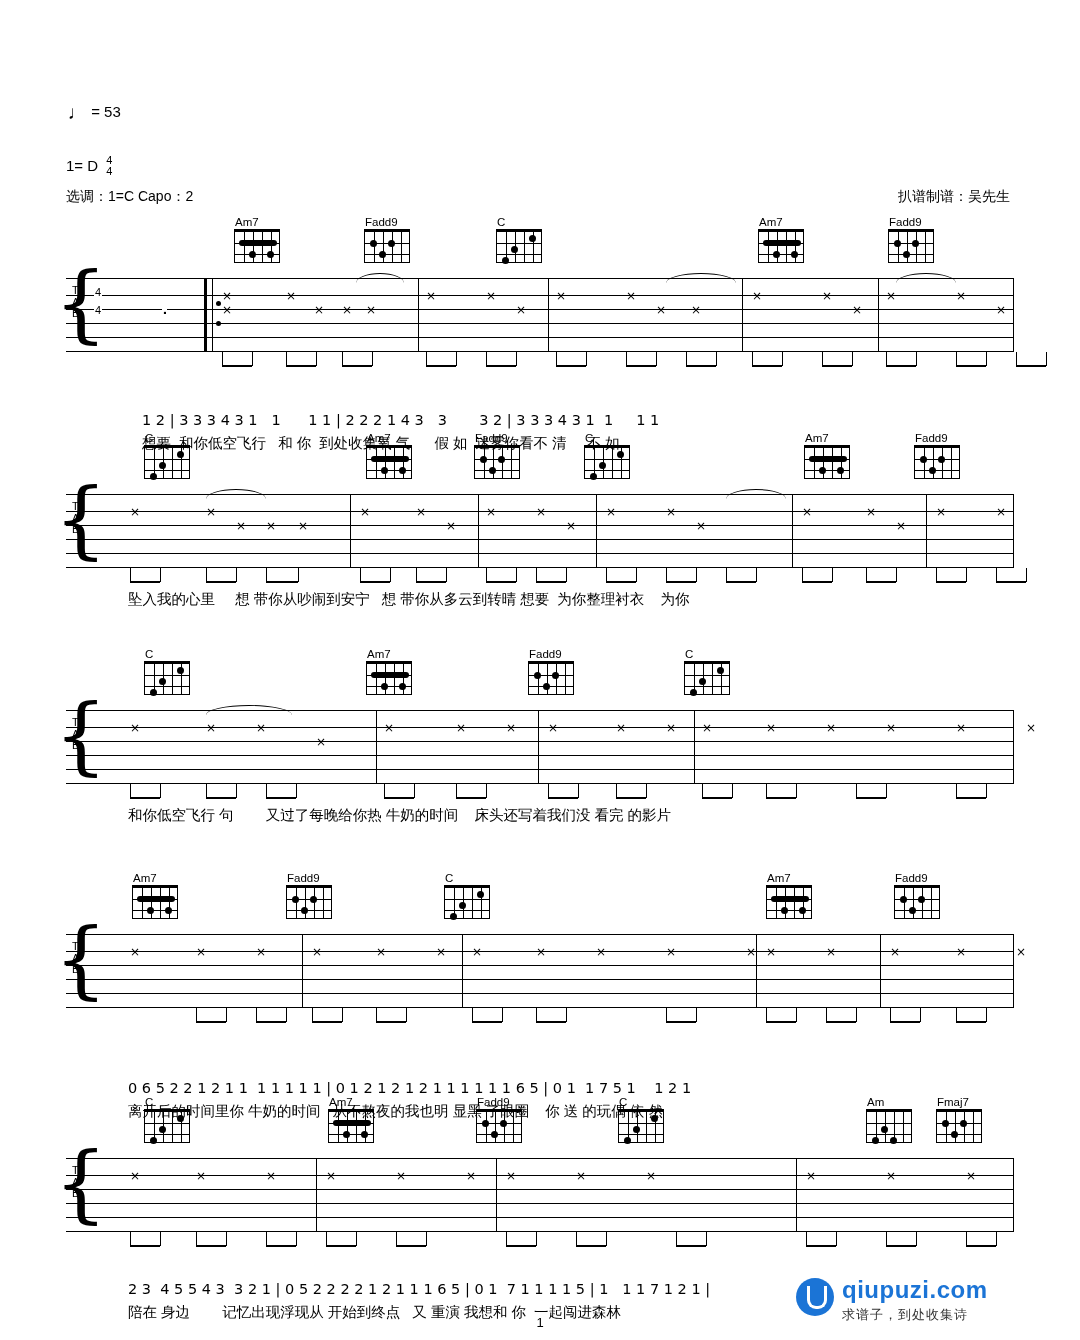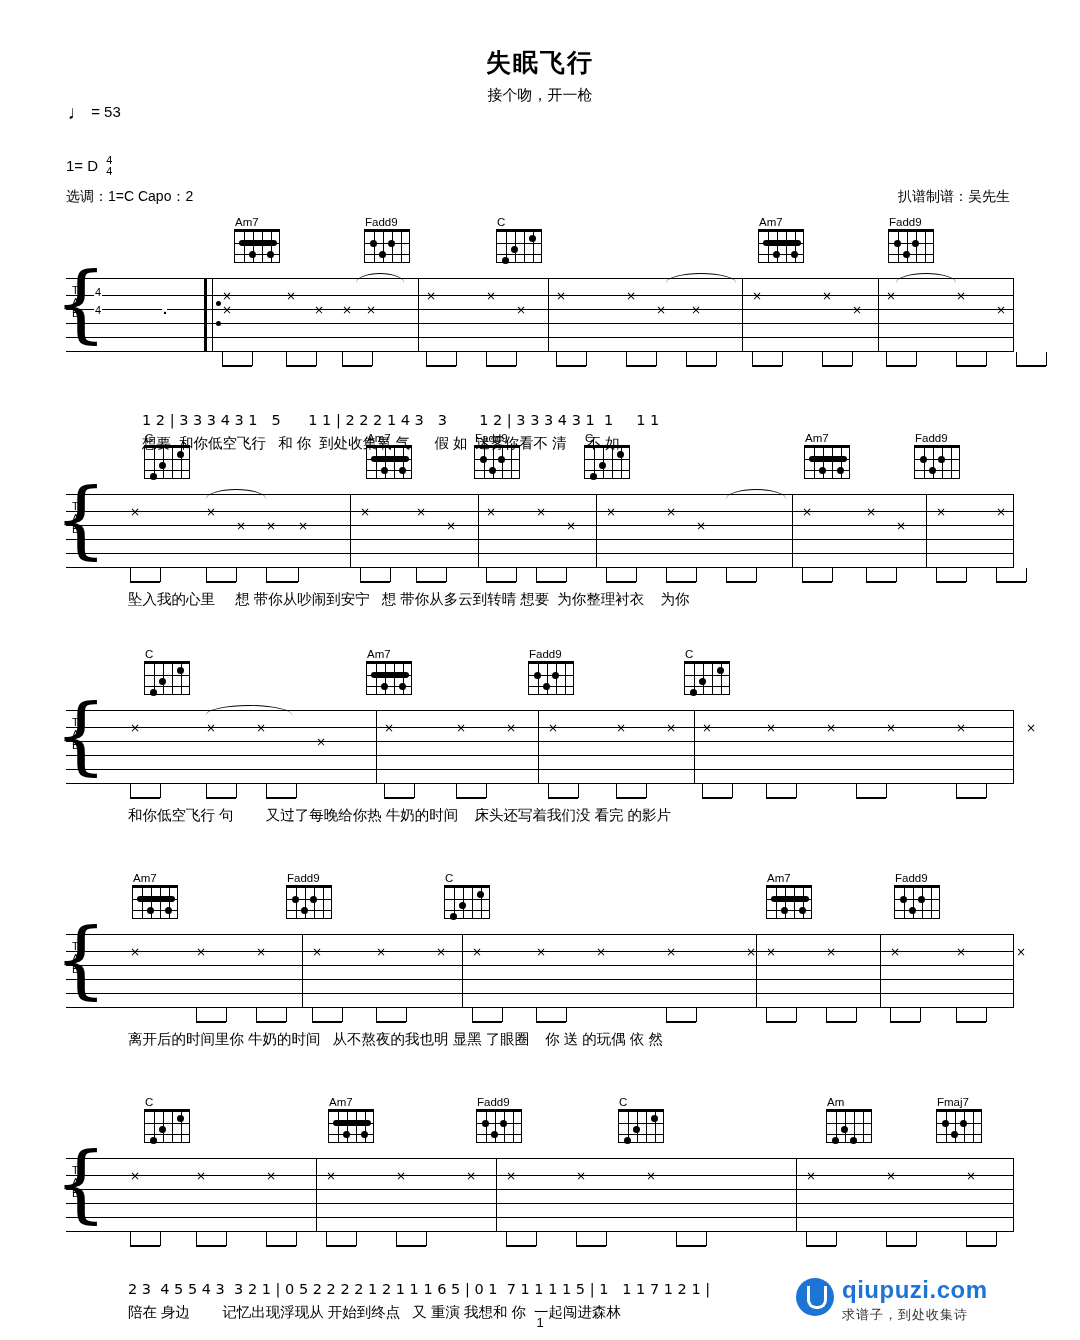--- a/index.html
+++ b/index.html
@@ -289,22 +289,20 @@
     font-size: 13px;
     color: #333;
     letter-spacing: 1px;
   }
 </style>
 </head>
 <body>
 
 <div id="sheet">
 
-  <div class="title">失眠飞行</div>
-  <div class="subtitle">接个吻，开一枪</div>
 
   <div class="tempo">
     <span class="note">♩</span>
     <span>= 53</span>
   </div>
 
   <div class="keysig">
     <span>1= D</span>
     <span class="frac">
       <span>4</span>
@@ -466,21 +464,21 @@
         <div class="stem" style="left:850px;"></div>
       <div class="beam" style="left:820px; width:30px;"></div>
       <div class="stem" style="left:890px;"></div>
         <div class="stem" style="left:920px;"></div>
       <div class="beam" style="left:890px; width:30px;"></div>
       <div class="stem" style="left:950px;"></div>
         <div class="stem" style="left:980px;"></div>
       <div class="beam" style="left:950px; width:30px;"></div>
     </div>
     <div class="numline" style="margin-top:38px;">
-      <span class="nb" style="left:76px;">1 2 | 3 3 3 4 3 1   5      1 1 | 2 2 2 1 4 3   3       1 2 | 3 3 3 4 3 1  1     1 1</span>
+      <span class="nb" style="left:76px;">1 2 | 3 3 3 4 3 1   1      1 1 | 2 2 2 1 4 3   3       3 2 | 3 3 3 4 3 1  1     1 1</span>
     </div>
     <div class="lyricline">
       <span style="left:76px;">想要  和你低空飞行   和 你  到处收集氧 气      假 如  迷雾你看不 清     不 如</span>
     </div>
   </div>
 
   <div class="system" style="top:432px;">
     <div class="chordrow">
       <div class="chordbox" style="left:78px;">
         <div class="chordname">C</div>
@@ -912,20 +910,23 @@
       <div class="stem" style="left:760px;"></div>
         <div class="stem" style="left:790px;"></div>
       <div class="beam" style="left:760px; width:30px;"></div>
       <div class="stem" style="left:824px;"></div>
         <div class="stem" style="left:854px;"></div>
       <div class="beam" style="left:824px; width:30px;"></div>
       <div class="stem" style="left:890px;"></div>
         <div class="stem" style="left:920px;"></div>
       <div class="beam" style="left:890px; width:30px;"></div>
     </div>
+    <div class="numline" style="margin-top:50px;">
+      <span class="nb" style="left:62px;">0 6 5 2 2 1 2 1 1  1 1 1 1 1 | 0 1 2 1 2 1 2 1 1 1 1 1 1 6 5 | 0 1  1 7 5 1    1 2 1</span>
+    </div>
     <div class="lyricline">
       <span style="left:62px;">离开后的时间里你 牛奶的时间   从不熬夜的我也明 显黑 了眼圈    你 送 的玩偶 依 然</span>
     </div>
   </div>
 
   <div class="system" style="top:1096px;">
     <div class="chordrow">
       <div class="chordbox" style="left:78px;">
         <div class="chordname">C</div>
         <div class="grid">
@@ -975,21 +976,21 @@
             <div class="v" style="left:18px;"></div>
           <div class="v" style="left:27px;"></div>
             <div class="v" style="left:36px;"></div>
           <div class="h" style="top:11px;"></div>
             <div class="h" style="top:22px;"></div>
           <div class="dot" style="left:32px; top:3px;"></div>
           <div class="dot" style="left:14px; top:14px;"></div>
           <div class="dot" style="left:5px; top:25px;"></div>
         </div>
       </div>
-      <div class="chordbox" style="left:760px;">
+      <div class="chordbox" style="left:800px;">
         <div class="chordname">Am</div>
         <div class="grid">
           <div class="v" style="left:9px;"></div>
             <div class="v" style="left:18px;"></div>
           <div class="v" style="left:27px;"></div>
             <div class="v" style="left:36px;"></div>
           <div class="h" style="top:11px;"></div>
             <div class="h" style="top:22px;"></div>
           <div class="dot" style="left:14px; top:14px;"></div>
           <div class="dot" style="left:23px; top:25px;"></div>

